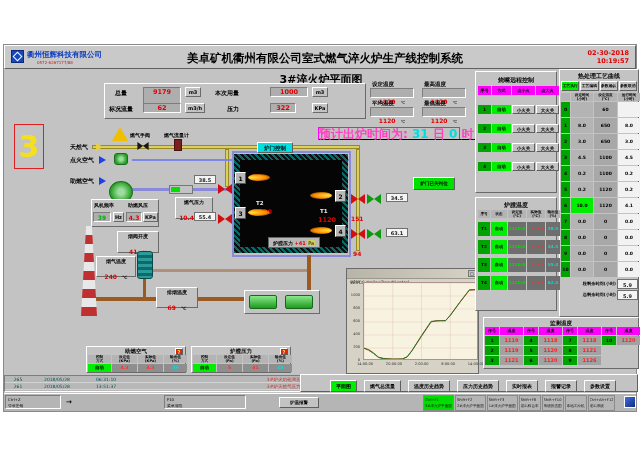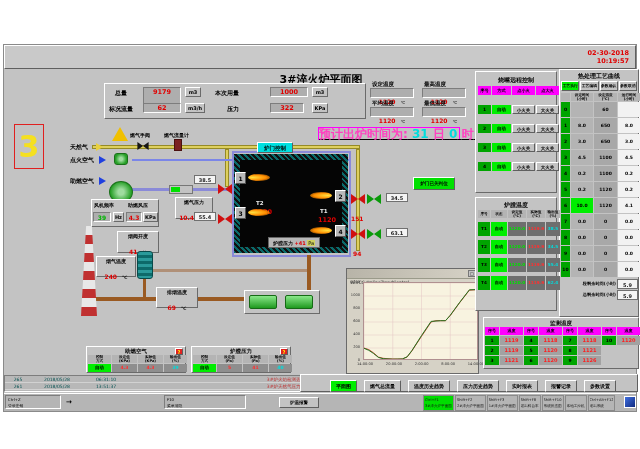--- a/index.html
+++ b/index.html
@@ -73,40 +73,48 @@
   #scr-row .rrow.cur{background:#00dd00;}
   .hdr2{font-size:3.6px;line-height:4px;font-weight:bold;text-align:center;background:#b4b4b4;}
 </style>
 </head>
 <body>
 
 <div id="screen">
 <div id="hmi">
 
   <div class="ab rais" style="left:0;top:0;width:632px;height:24px;background:#c9c9c9;">
+    <div class="ab" style="left:6px;top:2px;width:110px;height:20px;">
+      <div class="ab" style="left:0;top:2px;width:13px;height:13px;background:#1747b8;border:1px solid #0a2a80;">
+        <div class="ab" style="left:2px;top:2px;width:7px;height:7px;border:1px solid #fff;transform:rotate(45deg);"></div>
+      </div>
+      <div class="ab" style="left:16px;top:2px;font-size:7.5px;font-weight:bold;color:#1040c0;white-space:nowrap;">衢州恒辉科技有限公司</div>
+      <div class="ab" style="left:26px;top:12px;font-size:4px;color:#c02020;">0572-6267177/88</div>
+    </div>
+    <div class="ab ttl" style="left:120px;top:5px;width:400px;font-size:11.5px;white-space:nowrap;">美卓矿机衢州有限公司室式燃气淬火炉生产线控制系统</div>
     <div class="ab" style="right:6px;top:3px;text-align:right;">
       <div class="red" style="font-size:6.5px;">02-30-2018</div>
       <div class="red" style="font-size:6.5px;">10:19:57</div>
     </div>
   </div>
 
   <div class="ab ttl" style="left:200px;top:27px;width:234px;font-size:11px;">3#淬火炉平面图</div>
 
   <div class="ab panel" style="left:100px;top:38px;width:262px;height:36px;">
     <div class="ab lbl" style="left:10px;top:5px;font-size:6px;">总量</div>
     <div class="ab field red" style="left:38px;top:3px;width:38px;height:26px;font-size:6.5px;line-height:9px;">9179</div>
     <div class="ab ubox" style="left:80px;top:3px;width:16px;height:10px;line-height:9px;">m3</div>
     <div class="ab lbl" style="left:110px;top:5px;font-size:6px;">本次用量</div>
     <div class="ab field red" style="left:165px;top:3px;width:38px;height:10px;font-size:6.5px;line-height:9px;">1000</div>
     <div class="ab ubox" style="left:207px;top:3px;width:16px;height:10px;line-height:9px;">m3</div>
     <div class="ab lbl" style="left:4px;top:21px;font-size:6px;">标况流量</div>
     <div class="ab field red" style="left:38px;top:19px;width:38px;height:10px;font-size:6.5px;line-height:9px;">62</div>
     <div class="ab ubox" style="left:80px;top:19px;width:20px;height:10px;line-height:9px;">m3/h</div>
     <div class="ab lbl" style="left:122px;top:21px;font-size:6px;">压力</div>
-    <div class="ab field red" style="left:165px;top:19px;width:34px;height:10px;font-size:6.5px;line-height:9px;">322</div>
+    <div class="ab field red" style="left:165px;top:19px;width:26px;height:10px;font-size:6.5px;line-height:9px;">322</div>
     <div class="ab ubox" style="left:207px;top:19px;width:16px;height:10px;line-height:9px;">KPa</div>
   </div>
 
   <div class="ab" style="left:366px;top:36px;width:100px;height:38px;">
     <div class="ab lbl" style="left:2px;top:0;font-size:5.5px;">设定温度</div>
     <div class="ab field" style="left:0;top:7px;width:44px;height:10px;"><span class="red" style="font-size:6px;">1120</span> <span style="font-size:4px;">℃</span></div>
     <div class="ab lbl" style="left:54px;top:0;font-size:5.5px;">最高温度</div>
     <div class="ab field" style="left:52px;top:7px;width:44px;height:10px;"><span class="red" style="font-size:6px;">1120</span> <span style="font-size:4px;">℃</span></div>
     <div class="ab lbl" style="left:2px;top:19px;font-size:5.5px;">平均温度</div>
     <div class="ab field" style="left:0;top:26px;width:44px;height:10px;"><span class="red" style="font-size:6px;">1120</span> <span style="font-size:4px;">℃</span></div>

